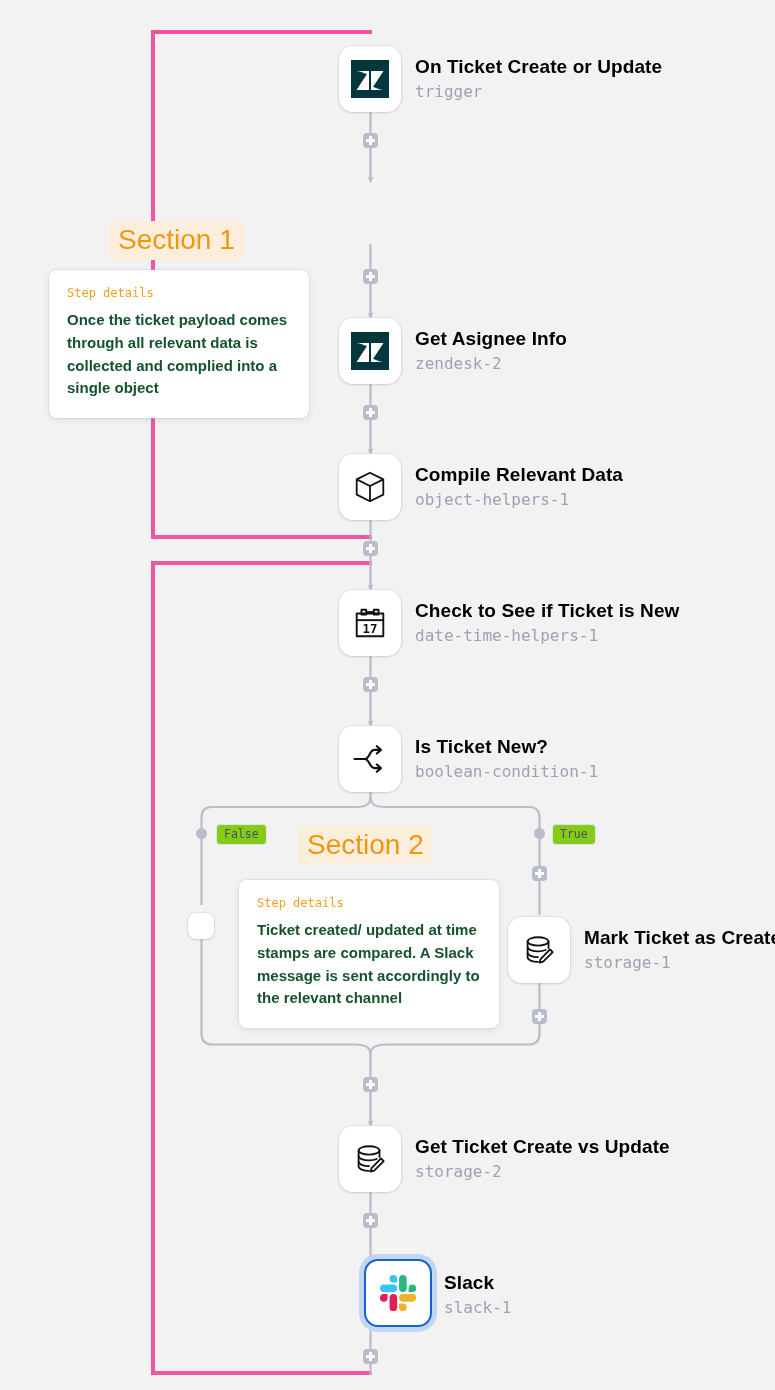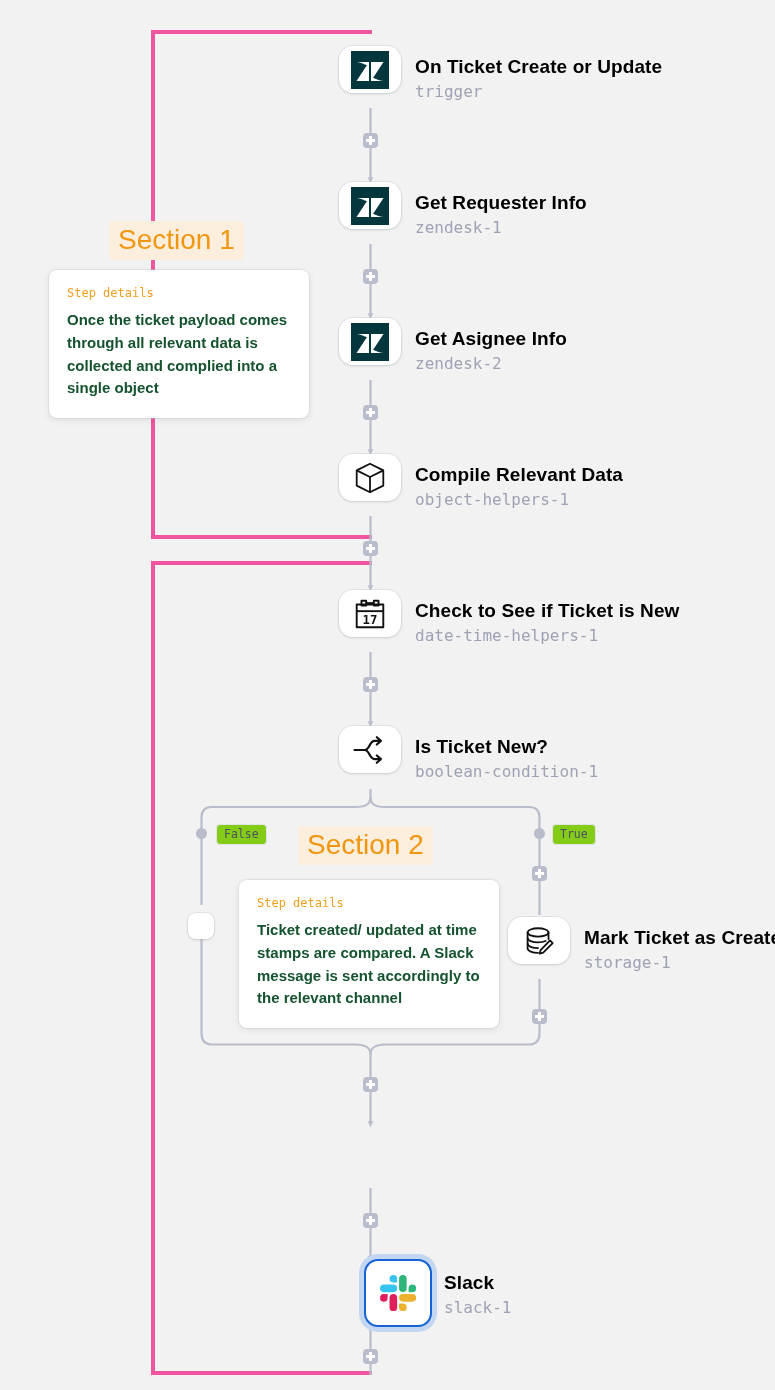--- a/index.html
+++ b/index.html
@@ -54,21 +54,21 @@
   .plus-btn::before { width: 9px; height: 2.4px; }
   .plus-btn::after  { width: 2.4px; height: 9px; }
 
   
   .node {
     position: absolute;
     display: flex;
     align-items: flex-start;
   }
   .node-tile {
-    width: 62px; height: 47px;
+    width: 62px; height: 66px;
     background: #ffffff;
     border-radius: 14px;
     box-shadow: 0 1px 3px rgba(30,35,60,0.14), 0 0 0 1px rgba(200,203,215,0.30);
     display: flex;
     align-items: center;
     justify-content: center;
     cursor: pointer;
     flex: 0 0 auto;
   }
   .node-tile.selected {
@@ -247,35 +247,20 @@
         <path d="M20 30 L20 11 L32.5 11 Z" fill="#ffffff"></path>
         <path d="M32.5 30 L20 30 C20 23.4 25.6 29.6 32.5 30 Z" fill="#ffffff"></path>
       </svg>
     </div>
     <div class="node-text">
       <div class="node-title">On Ticket Create or Update</div>
       <div class="node-slug">trigger</div>
     </div>
   </div>
 
-  <div class="node" style="left:339px; top:182px;">
-    <div class="node-tile">
-      <svg width="38" height="38" viewBox="0 0 38 38">
-        <rect x="0" y="0" width="38" height="38" fill="#03363d"></rect>
-        <path d="M18 11 L18 30 L5.5 30 Z" fill="#ffffff"></path>
-        <path d="M5.5 11 L18 11 C18 17.6 12.4 11.4 5.5 11 Z" fill="#ffffff"></path>
-        <path d="M20 30 L20 11 L32.5 11 Z" fill="#ffffff"></path>
-        <path d="M32.5 30 L20 30 C20 23.4 25.6 29.6 32.5 30 Z" fill="#ffffff"></path>
-      </svg>
-    </div>
-    <div class="node-text">
-      <div class="node-title">Get Requester Info</div>
-      <div class="node-slug">zendesk-1</div>
-    </div>
-  </div>
 
   <div class="node" style="left:339px; top:318px;">
     <div class="node-tile">
       <svg width="38" height="38" viewBox="0 0 38 38">
         <rect x="0" y="0" width="38" height="38" fill="#03363d"></rect>
         <path d="M18 11 L18 30 L5.5 30 Z" fill="#ffffff"></path>
         <path d="M5.5 11 L18 11 C18 17.6 12.4 11.4 5.5 11 Z" fill="#ffffff"></path>
         <path d="M20 30 L20 11 L32.5 11 Z" fill="#ffffff"></path>
         <path d="M32.5 30 L20 30 C20 23.4 25.6 29.6 32.5 30 Z" fill="#ffffff"></path>
       </svg>
@@ -349,20 +334,36 @@
         <path d="M8 23 C8 25.4 12.9 27.4 19 27.4"></path>
         <path d="M31.6 19.4 L34.4 22.2 L24.4 32.2 L20.7 33.3 L21.7 29.5 Z"></path>
       </svg>
     </div>
     <div class="node-text">
       <div class="node-title">Mark Ticket as Created</div>
       <div class="node-slug">storage-1</div>
     </div>
   </div>
 
+  <div class="node" style="left:339px; top:1126px;">
+    <div class="node-tile">
+      <svg width="38" height="38" viewBox="0 0 40 40" fill="none" stroke="#111111" stroke-width="1.9" stroke-linecap="round" stroke-linejoin="round">
+        <ellipse cx="19" cy="11" rx="11" ry="4.4"></ellipse>
+        <path d="M8 11 L8 28 C8 30.4 12.9 32.4 19 32.4"></path>
+        <path d="M30 11 L30 18"></path>
+        <path d="M8 17 C8 19.4 12.9 21.4 19 21.4 C22.2 21.4 25.1 20.9 27 20"></path>
+        <path d="M8 23 C8 25.4 12.9 27.4 19 27.4"></path>
+        <path d="M31.6 19.4 L34.4 22.2 L24.4 32.2 L20.7 33.3 L21.7 29.5 Z"></path>
+      </svg>
+    </div>
+    <div class="node-text">
+      <div class="node-title">Get Ticket Create vs Update</div>
+      <div class="node-slug">storage-2</div>
+    </div>
+  </div>
 
   <div class="node" style="left:336px; top:1259px;padding-left:28px;">
     <div class="node-tile selected" style="width:68px; height:68px;">
       <svg width="36" height="36" viewBox="0 0 122 122">
         <g>
           <path d="M25.8 77.6a12.9 12.9 0 1 1-12.9-12.9h12.9v12.9z" fill="#e01e5a"></path>
           <path d="M32.3 77.6a12.9 12.9 0 0 1 25.8 0v32.3a12.9 12.9 0 0 1-25.8 0V77.6z" fill="#e01e5a"></path>
           <path d="M45.2 25.8a12.9 12.9 0 1 1 12.9-12.9v12.9H45.2z" fill="#36c5f0"></path>
           <path d="M45.2 32.3a12.9 12.9 0 0 1 0 25.8H12.9a12.9 12.9 0 0 1 0-25.8h32.3z" fill="#36c5f0"></path>
           <path d="M96.9 45.2a12.9 12.9 0 1 1 12.9 12.9H96.9V45.2z" fill="#2eb67d"></path>

